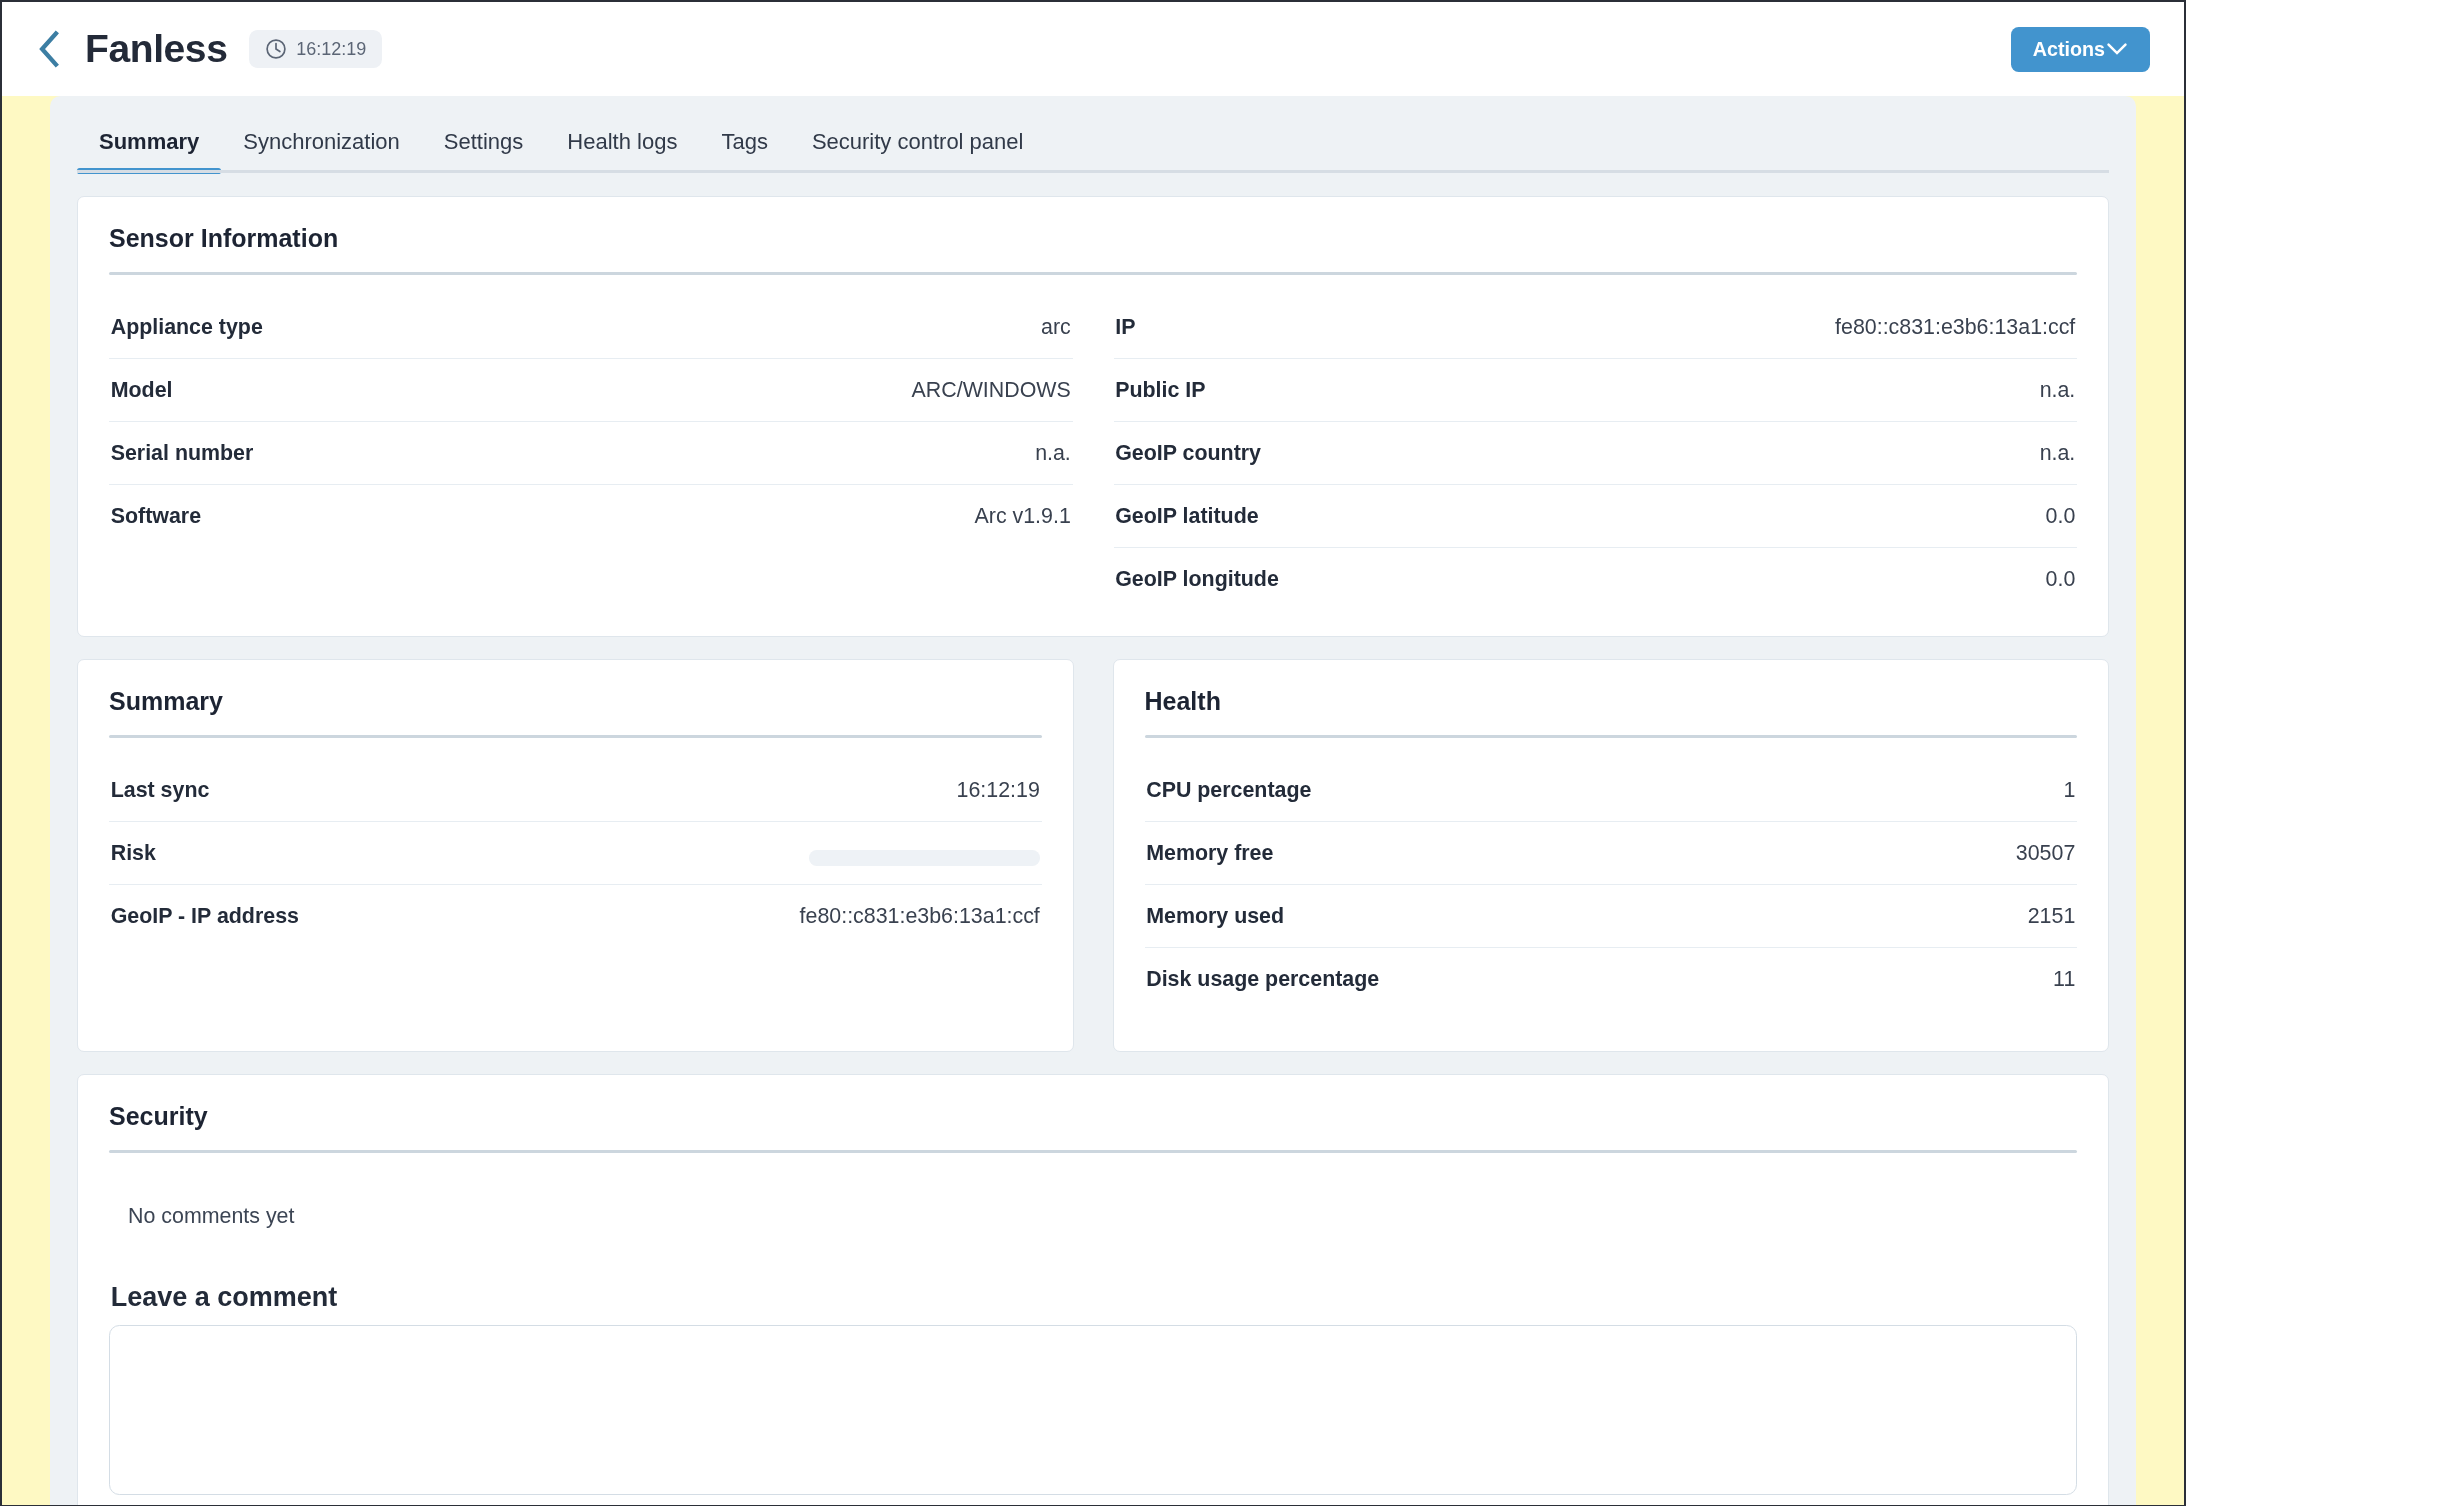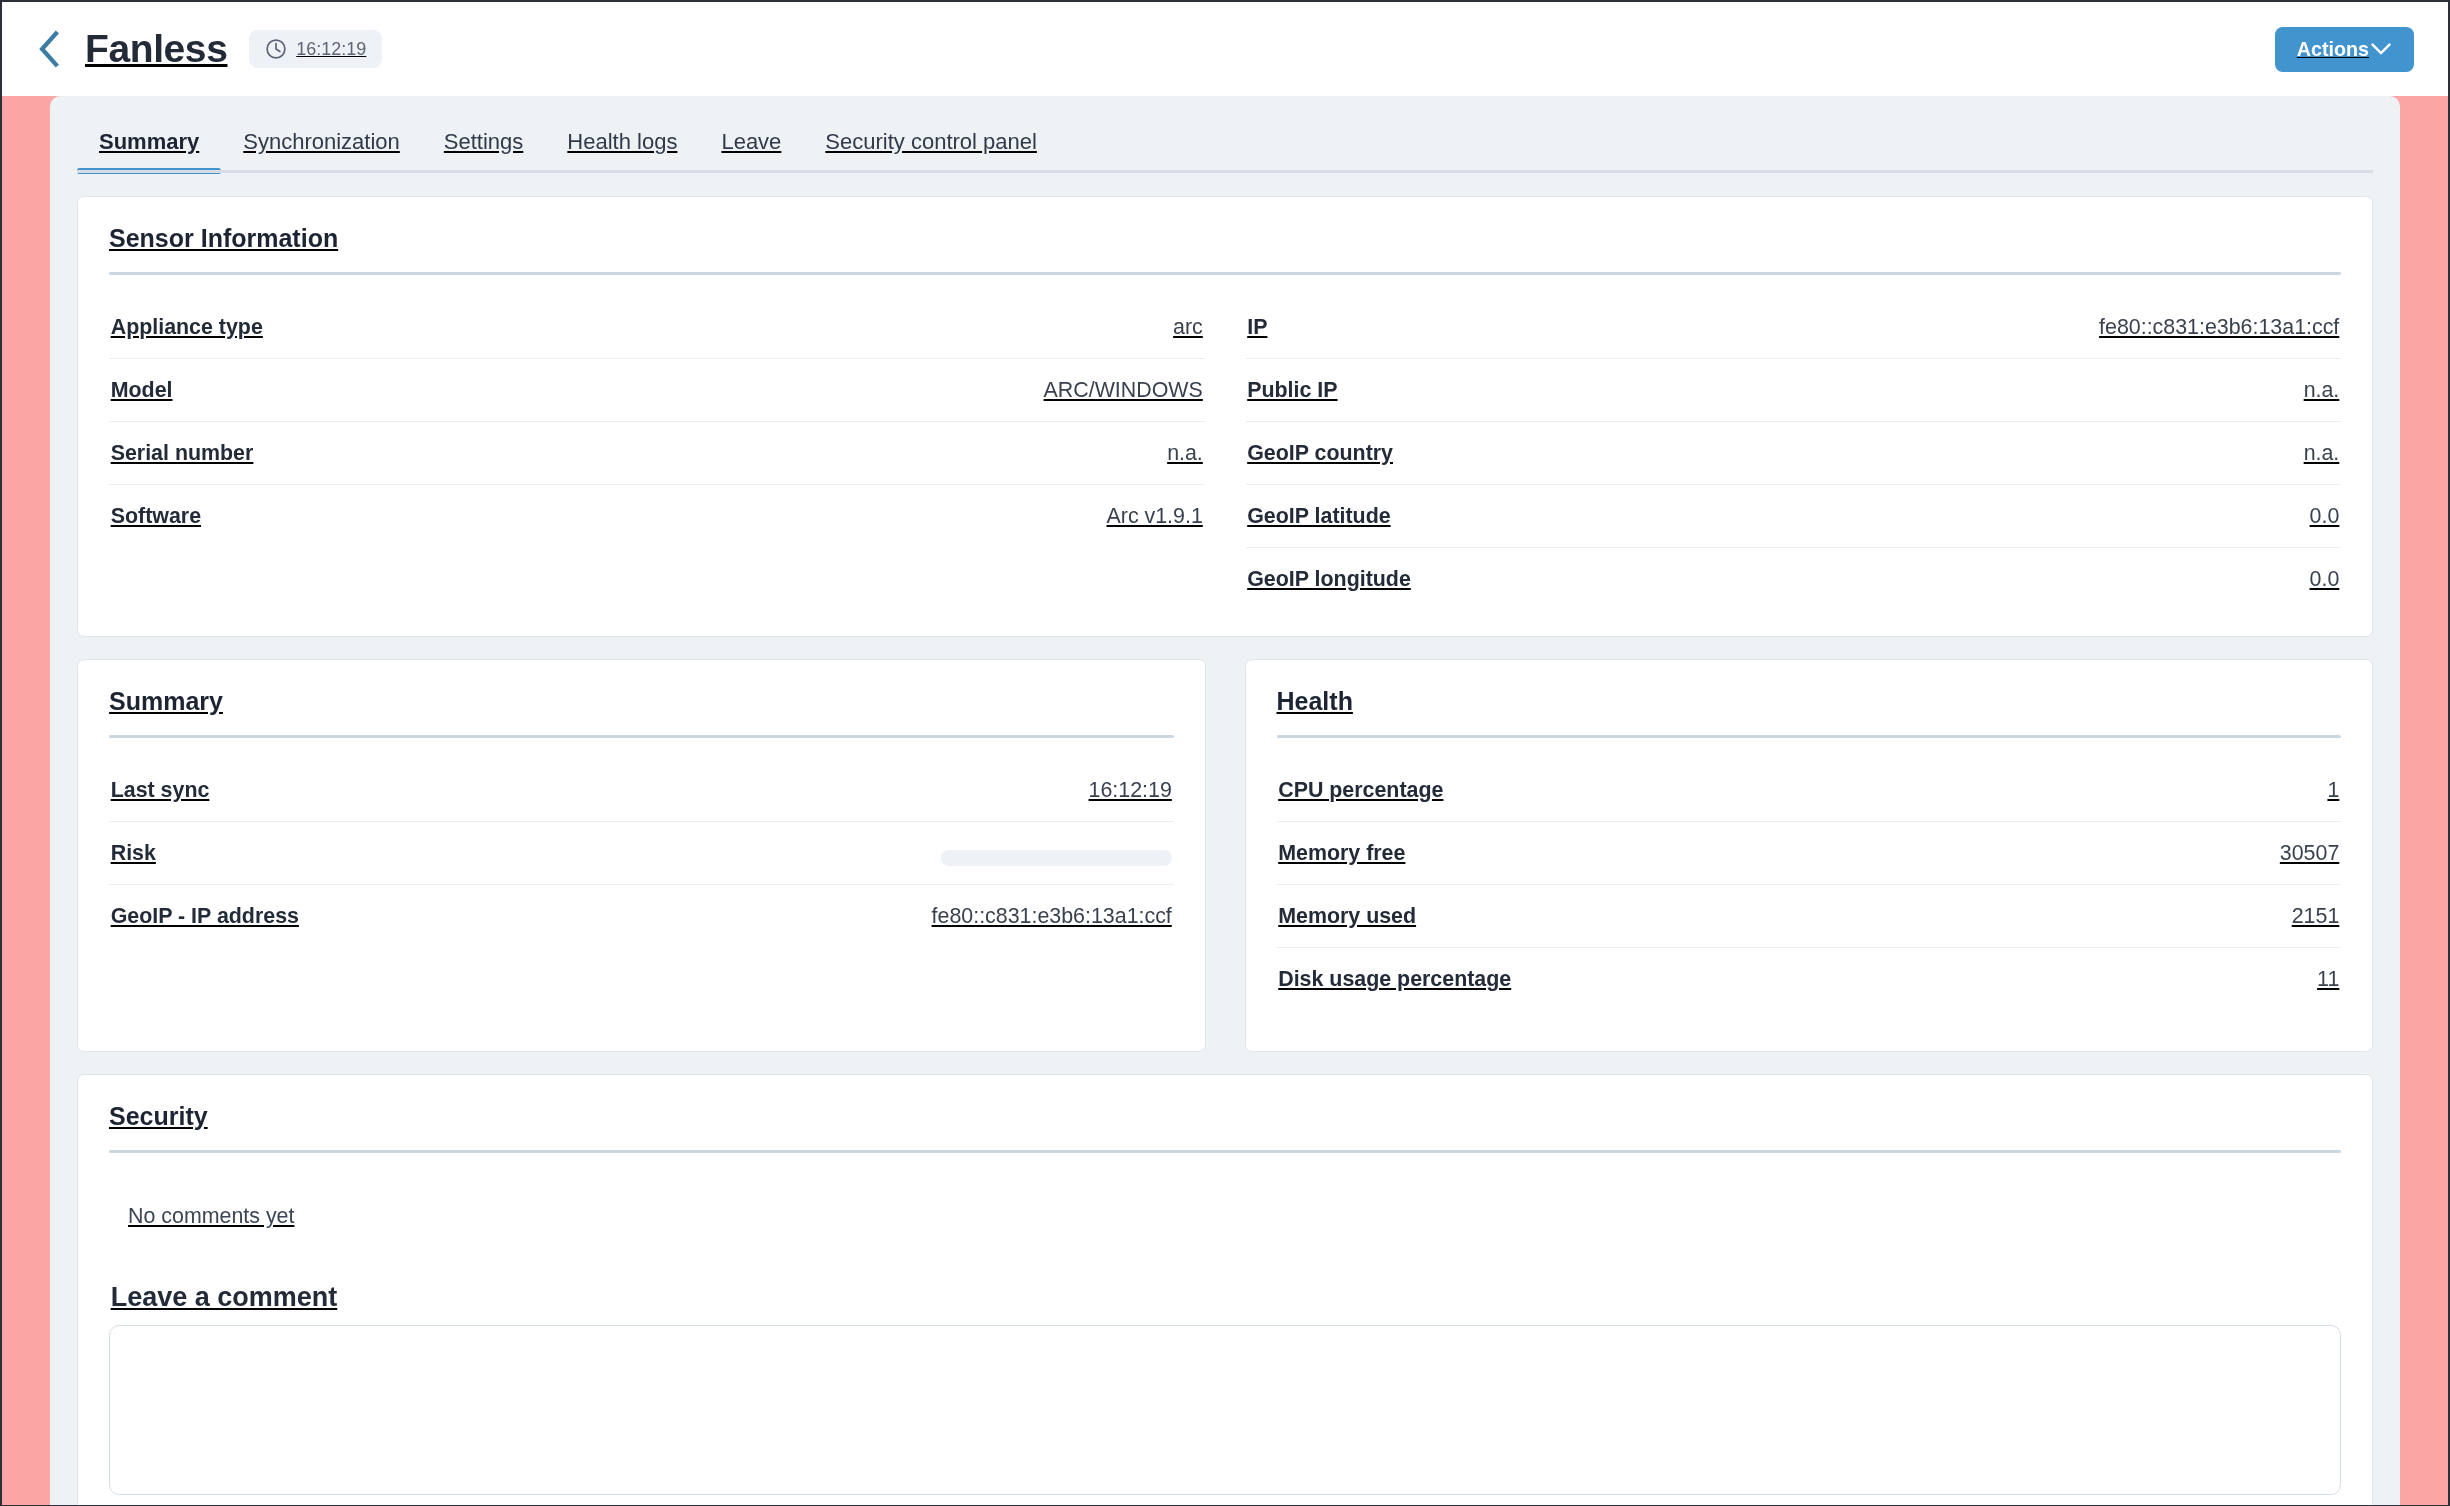--- a/index.html
+++ b/index.html
@@ -6,26 +6,25 @@
 
   html, body {
     width: 2450px;
     height: 1507px;
     background: #ffffff;
     font-family: "Liberation Sans", sans-serif;
   }
 
   #page {
     position: relative;
-    width: 2450px;
+    width: 2186px;
     height: 1507px;
-    background: #fca5a5;
+    background: #fef9c3;
     border: 2.6px solid #2b2f38;
     overflow: hidden;
-    text-decoration: underline;
   }
 
   
   .header {
     height: 94px;
     display: flex;
     align-items: center;
     padding: 0 34px 0 27px;
     background: #ffffff;
   }
@@ -263,21 +262,21 @@
       <div class="tab">
         <span>Synchronization</span>
       </div>
       <div class="tab">
         <span>Settings</span>
       </div>
       <div class="tab">
         <span>Health logs</span>
       </div>
       <div class="tab">
-        <span>Leave</span>
+        <span>Tags</span>
       </div>
       <div class="tab">
         <span>Security control panel</span>
       </div>
       <div class="tabs-underline"></div>
     </div>
 
     <div class="panels-row-1">
       <div class="panel">
         <div class="panel-title">Sensor Information</div>

